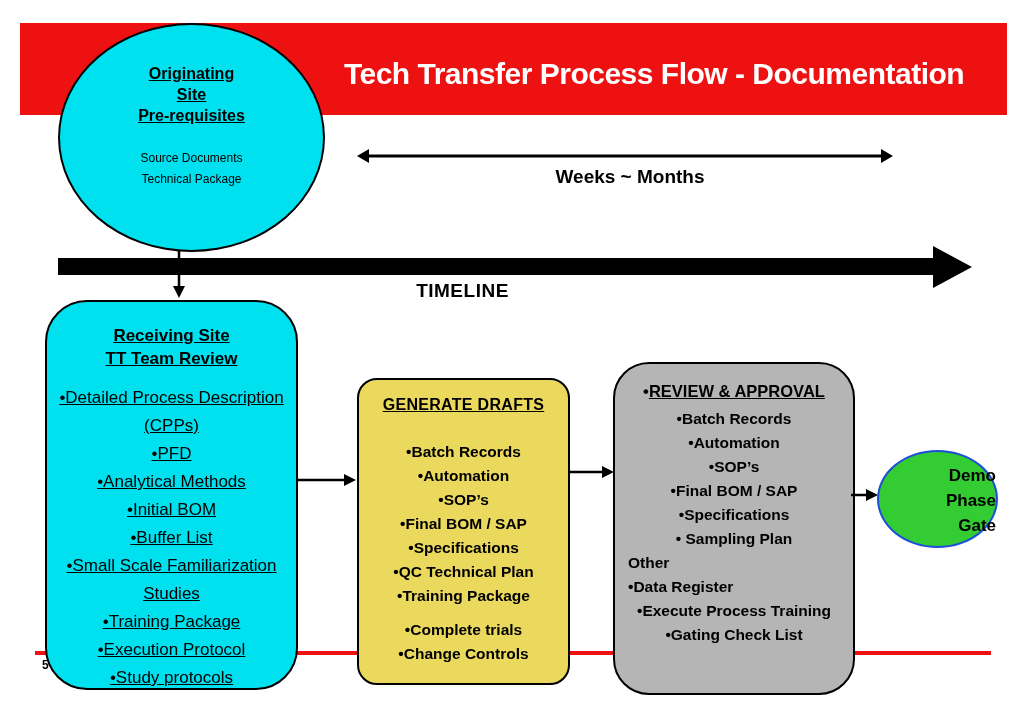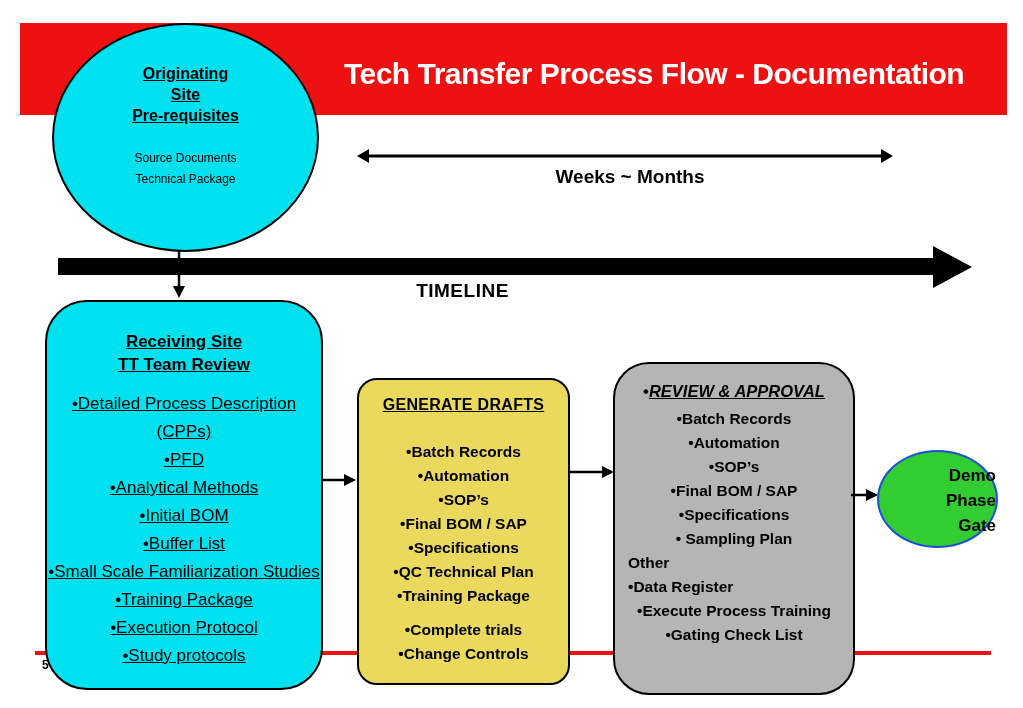--- a/index.html
+++ b/index.html
@@ -6,49 +6,49 @@
   .slide{
     position:relative;width:1023px;height:708px;background:#fff;overflow:hidden;
     font-family:"Liberation Sans","DejaVu Sans",sans-serif;color:var(--text-black,#000);
   }
   .abs{position:absolute;}
   
   .banner{left:20px;top:23px;width:987px;height:92px;background:var(--banner-red,#ee1111);z-index:1;}
   .title{left:305px;top:57px;width:698px;text-align:center;font-size:30px;font-weight:bold;
          color:var(--title-white,#fff);z-index:2;letter-spacing:-0.5px;}
   
-  .ellipse-orig{left:52px;top:23px;width:267px;height:229px;background:var(--cyan,#00e1ef);
+  .ellipse-orig{left:58px;top:23px;width:267px;height:229px;background:var(--cyan,#00e1ef);
     border:2px solid #000;border-radius:50%;z-index:3;text-align:center;box-sizing:border-box;padding-top:38px;}
   .ellipse-orig .hline{font-size:16px;font-weight:bold;text-decoration:underline;line-height:21px;}
   .ellipse-orig .body{margin-top:22px;}
   .ellipse-orig .bline{font-size:12px;line-height:21px;}
   
   .weeks-arrow{left:355px;top:146px;z-index:2;}
   .weeks-label{left:430px;top:166px;width:400px;text-align:center;font-size:19px;font-weight:bold;z-index:2;}
   
   .timeline-arrow{left:58px;top:246px;z-index:2;}
   .timeline-label{left:370px;top:280px;width:185px;text-align:center;font-size:19px;font-weight:bold;
     letter-spacing:0.5px;z-index:2;}
   .conn-arrow{left:171px;top:250px;z-index:4;}
   
   .rbox{border:2px solid #000;box-sizing:border-box;z-index:3;text-align:center;}
-  .box-receiving{left:45px;top:300px;width:278px;height:390px;background:var(--cyan,#00e1ef);
-    border-radius:42px;padding-top:28px;}
+  .box-receiving{left:45px;top:300px;width:253px;height:390px;background:var(--cyan,#00e1ef);
+    border-radius:42px;padding-top:22px;}
   .box-receiving .hline{font-size:17px;font-weight:bold;text-decoration:underline;line-height:23px;}
   .box-receiving .items{margin-top:14px;}
   .box-receiving .item{font-size:17px;line-height:28px;text-decoration:underline;}
   .box-generate{left:357px;top:378px;width:213px;height:307px;background:var(--yellow,#ebd95e);
     border-radius:20px;padding-top:16px;}
   .box-generate .hline{font-size:16px;font-weight:bold;text-decoration:underline;letter-spacing:0.3px;}
   .box-generate .items{margin-top:26px;}
   .box-generate .item{font-size:15.5px;font-weight:bold;line-height:24px;}
   .box-review{left:613px;top:362px;width:242px;height:333px;background:var(--gray,#b5b5b5);
     border-radius:36px;padding:18px 13px 0 13px;}
   .box-review .heading{font-size:16.5px;font-weight:bold;text-align:center;}
-  .box-review .heading .ul{text-decoration:underline;font-style:italic;}
+  .box-review .heading .ul{text-decoration:underline;}
   .box-review .items{margin-top:6px;}
   .box-review .item{font-size:15.5px;font-weight:bold;line-height:24px;}
   .align-left{text-align:left;}
   .gap-before{margin-top:10px;}
   
   .ellipse-gate{left:877px;top:450px;width:121px;height:98px;background:var(--green,#33cc33);
     border:2px solid #1d4ed8;border-radius:50%;z-index:3;text-align:right;box-sizing:border-box;padding-top:11px;}
   .ellipse-gate .gline{font-size:17px;font-weight:bold;line-height:25px;}
   
   .arrow-cy{left:297px;top:472px;z-index:2;}

